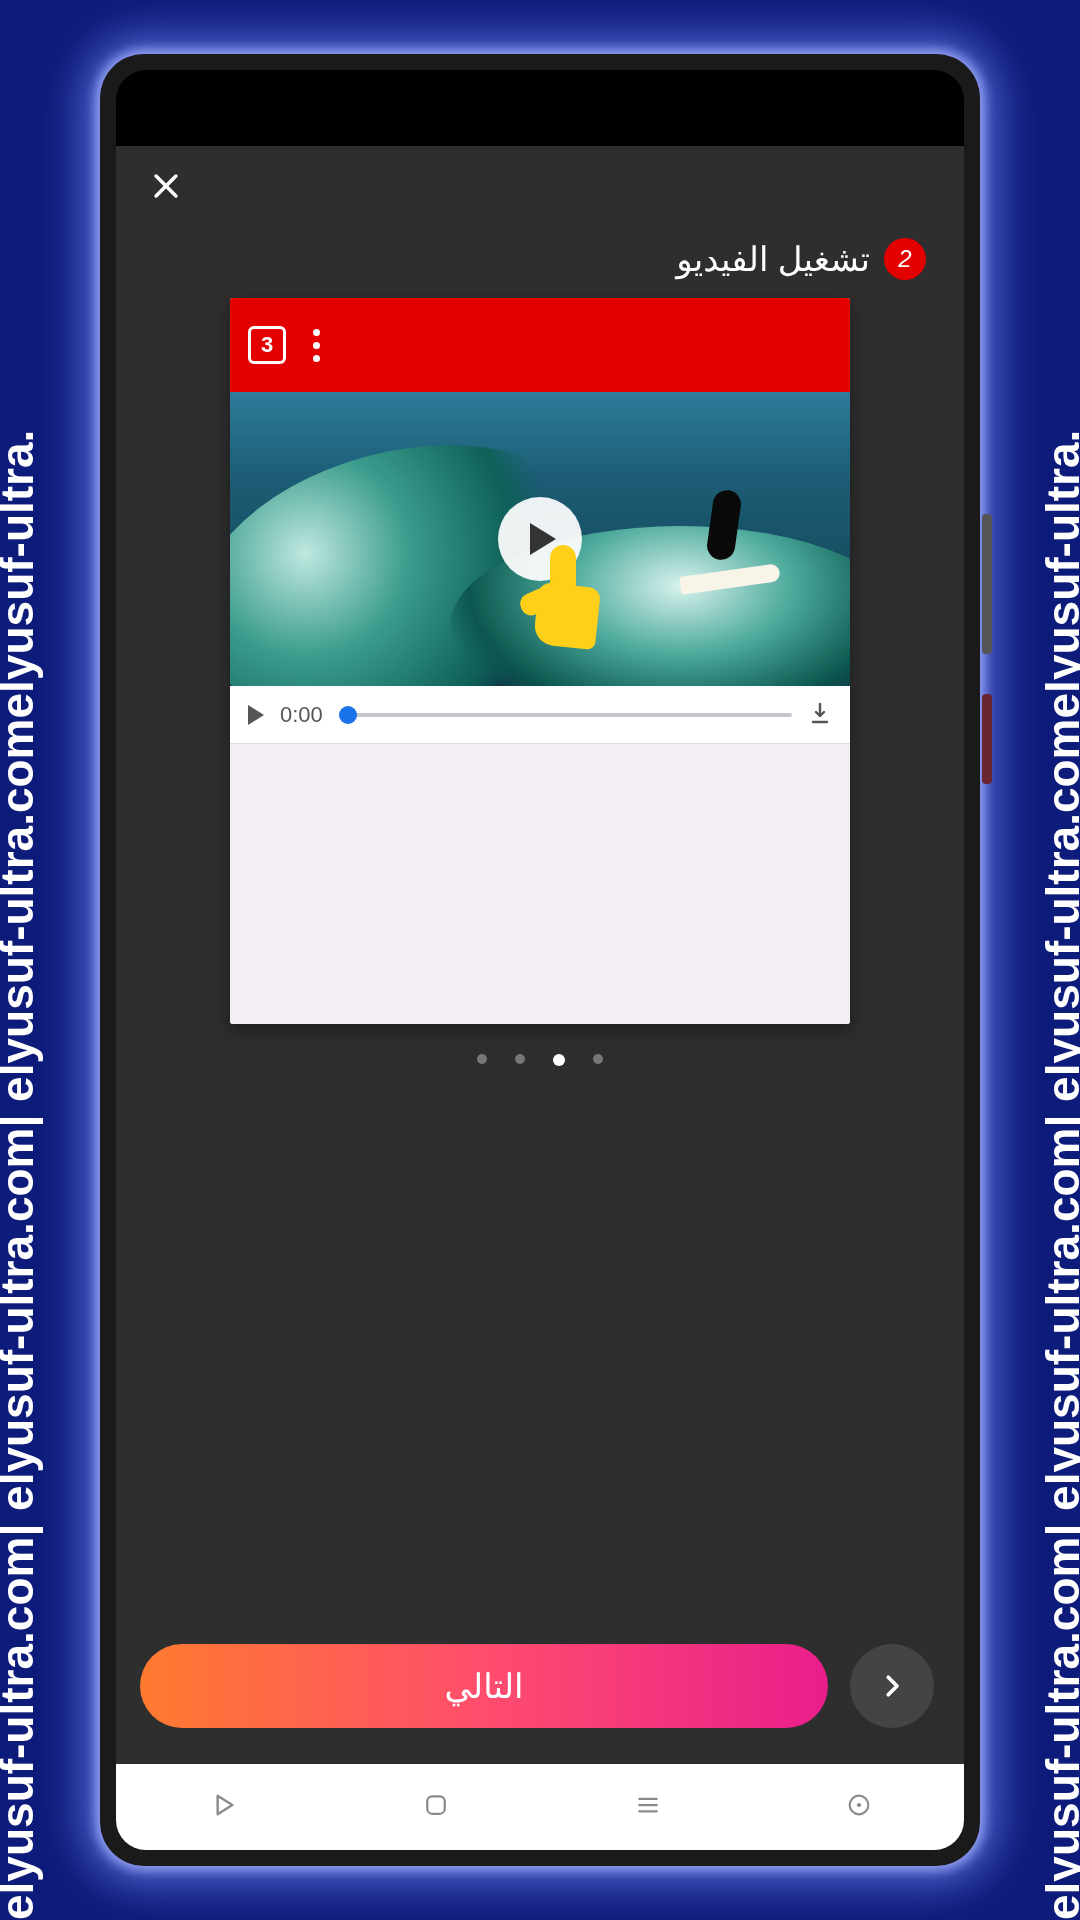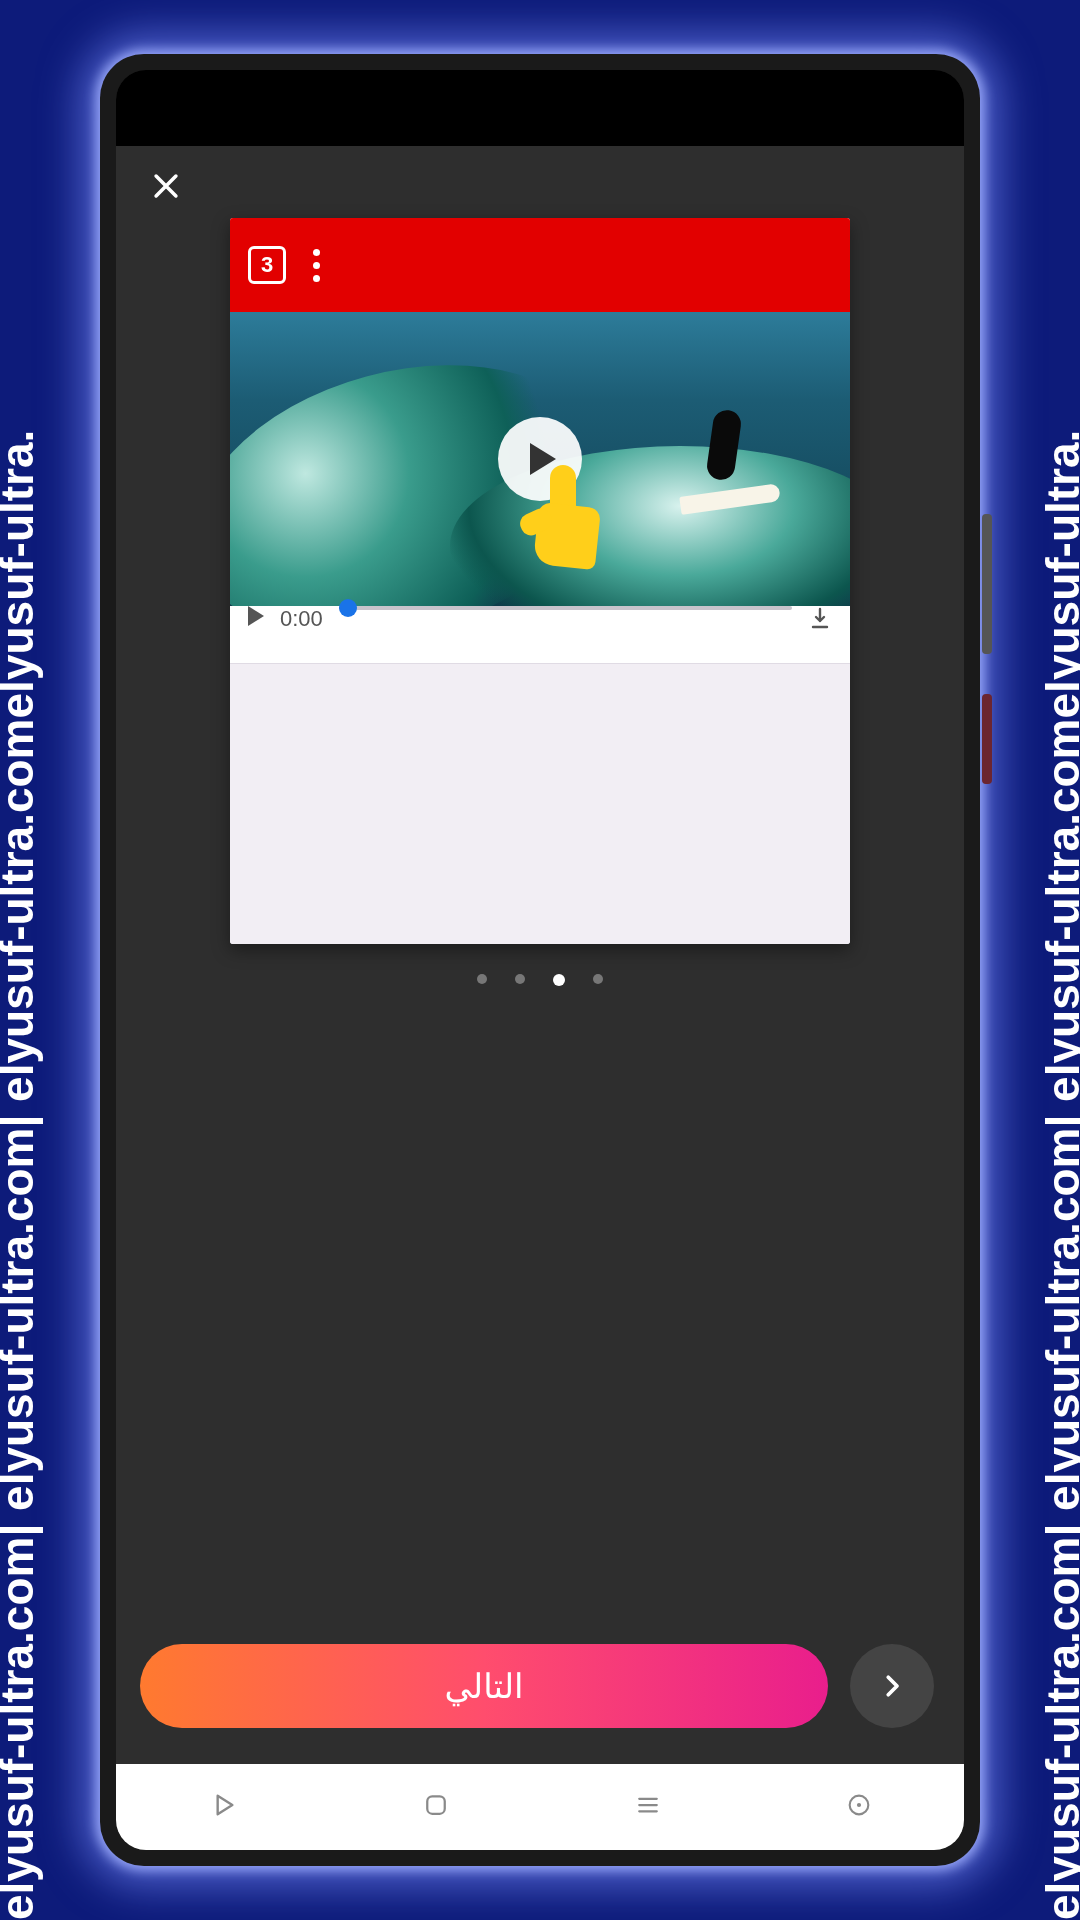--- a/index.html
+++ b/index.html
@@ -214,20 +214,21 @@
     border-radius: 10px;
     left: -8px; top: 46px;
     transform: rotate(-25deg);
   }
 
   .player-bar {
     background: #fff;
     border-bottom: 1px solid #e0dbe4;
     height: 58px;
     display: flex;
+    align-items: center;
     padding: 0 18px;
     gap: 16px;
   }
   .player-bar .tri-sm {
     width: 0; height: 0;
     border-left: 16px solid #555;
     border-top: 10px solid transparent;
     border-bottom: 10px solid transparent;
   }
   .player-bar .time { color: #555; font-size: 22px; }
@@ -312,20 +313,24 @@
     <div class="status-bar"></div>
 
     <div class="topbar">
       <div class="close-btn">
         <svg width="34" height="34" viewBox="0 0 24 24">
             <path d="M5 5 L19 19 M19 5 L5 19" stroke="white" stroke-width="2.5" stroke-linecap="round"></path>
           </svg>
       </div>
     </div>
 
+    <div class="step-row">
+      <div class="step-title">تشغيل الفيديو</div>
+      <div class="step-badge">2</div>
+    </div>
 
     <div class="card">
       <div class="browser-top">
         <div class="tabcount">3</div>
         <div class="menu-dots">
           <span></span>
           <span></span>
           <span></span>
         </div>
       </div>

